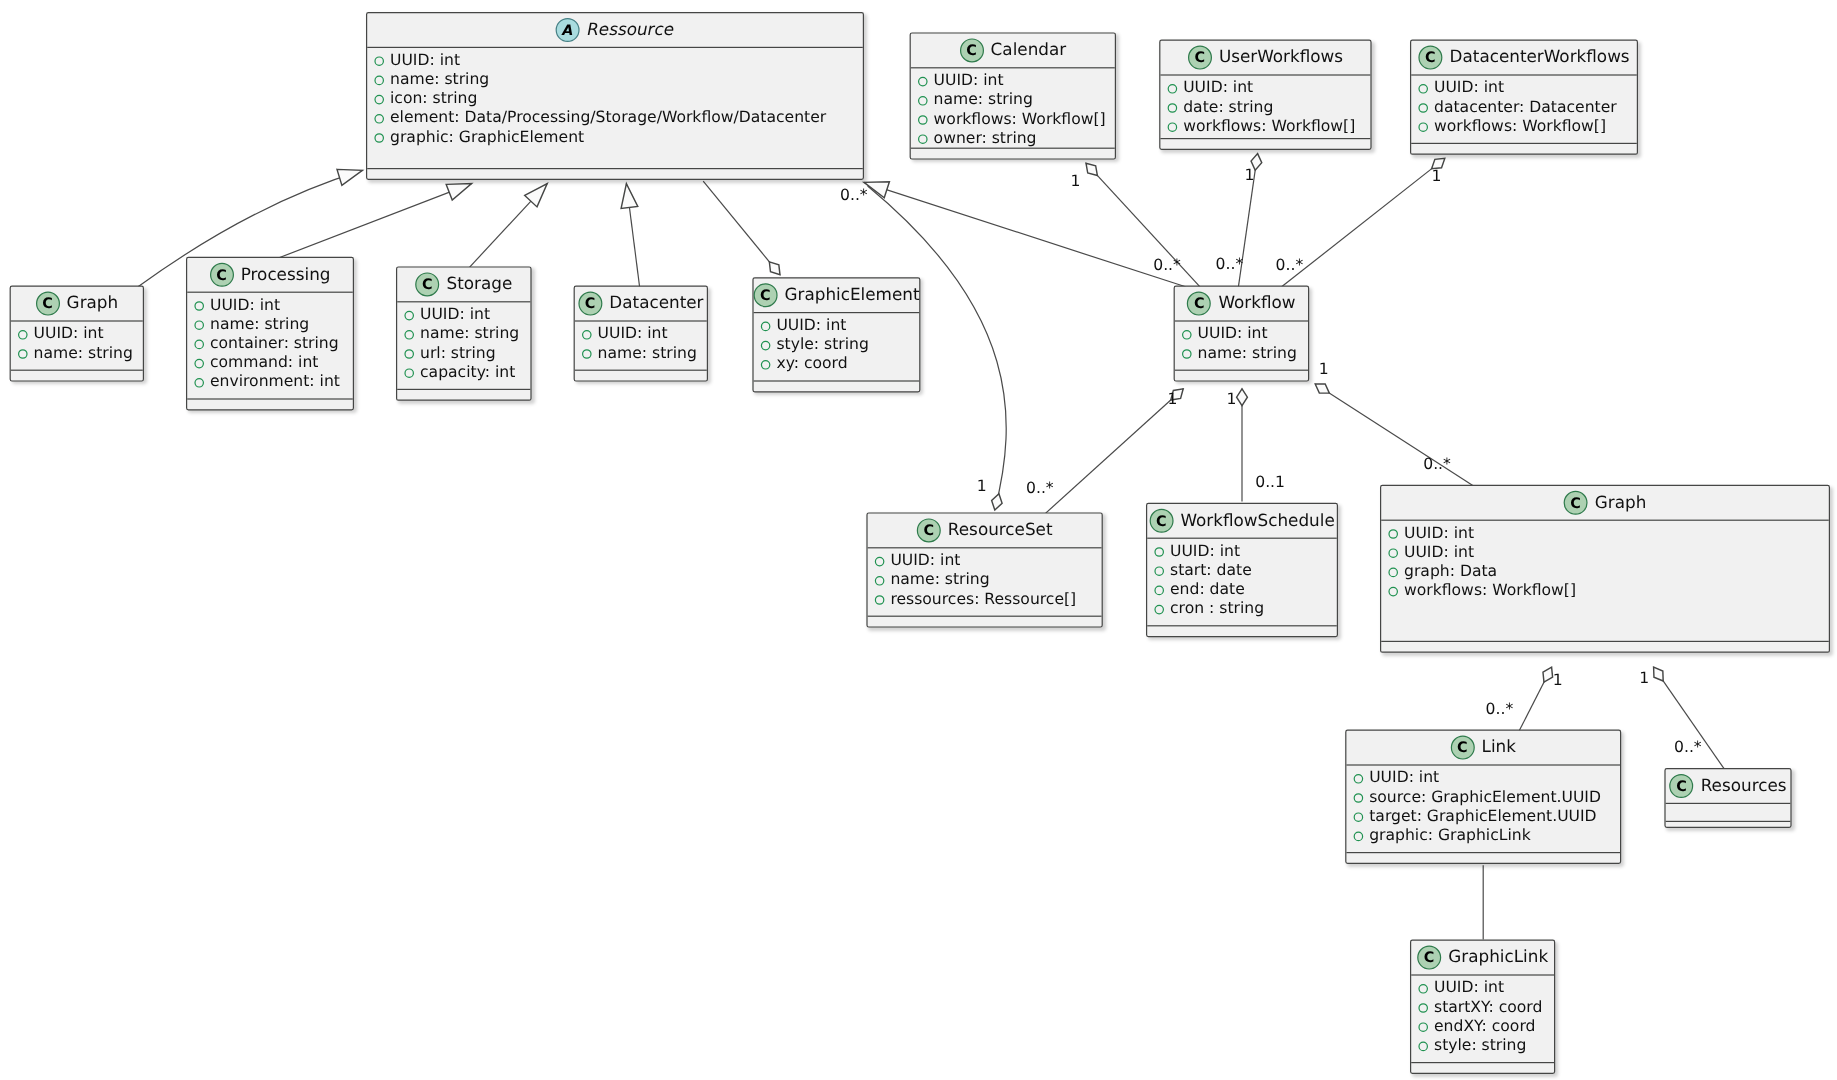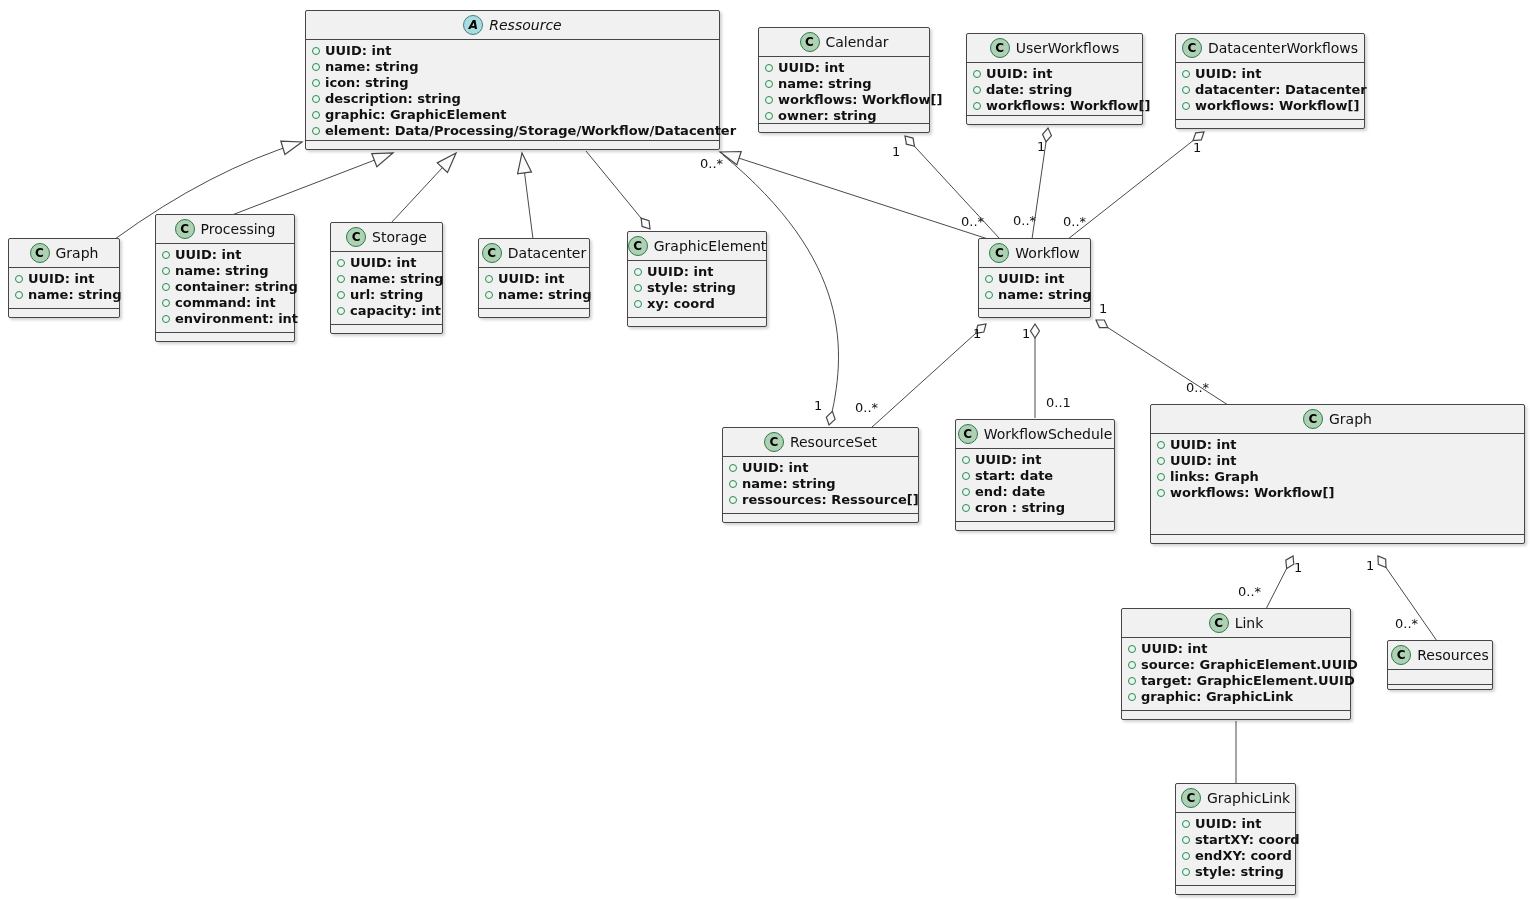--- a/index.html
+++ b/index.html
@@ -12,21 +12,21 @@
   .uml-title{display:flex;align-items:center;justify-content:center;gap:6px;
              padding:3px 8px;min-height:22px;font-size:14px;color:#111;}
   .uml-title.abstract .cls-name{font-style:italic;}
   .circle-icon{width:20px;height:20px;border-radius:50%;display:flex;align-items:center;
                justify-content:center;font-size:12px;font-weight:bold;color:#000;flex:0 0 20px;
                box-sizing:border-box;}
   .circle-c{background:#ADD1B2;border:1px solid #2E7A4B;}
   .circle-a{background:#A9DCDF;border:1px solid #457F84;font-style:italic;}
   .uml-attrs{border-top:1px solid #454645;padding:3px 8px 3px 6px;flex:1 1 auto;min-height:8px;}
   .attr-row{display:flex;align-items:center;gap:5px;line-height:16px;font-size:13px;color:#111;
-            white-space:nowrap;font-weight:bold;}
+            white-space:nowrap;}
   .attr-dot{width:6px;height:6px;border-radius:50%;border:1px solid #1f9150;background:transparent;
             flex:0 0 6px;}
   .uml-methods{border-top:1px solid #454645;height:8px;flex:0 0 8px;}
   .edge-label{position:absolute;font-size:13px;color:#111;white-space:nowrap;line-height:14px;}
 </style>
 </head>
 <body>
 
 <div id="stage">
   <svg id="edges" xmlns="http://www.w3.org/2000/svg">
@@ -71,30 +71,26 @@
           <div class="attr-row">
             <span class="attr-dot"></span>
             <span>name: string</span>
           </div>
           <div class="attr-row">
             <span class="attr-dot"></span>
             <span>icon: string</span>
           </div>
           <div class="attr-row">
             <span class="attr-dot"></span>
-            <span>description: string</span>
+            <span>element: Data/Processing/Storage/Workflow/Datacenter</span>
           </div>
           <div class="attr-row">
             <span class="attr-dot"></span>
             <span>graphic: GraphicElement</span>
           </div>
-          <div class="attr-row">
-            <span class="attr-dot"></span>
-            <span>element: Data/Processing/Storage/Workflow/Datacenter</span>
-          </div>
         </div>
         <div class="uml-methods"></div>
       </div>
       <div class="uml-class" style="left: 758px; top: 27px; width: 172px; height: 106px;">
         <div class="uml-title">
           <span class="circle-icon circle-c">C</span>
           <span class="cls-name">Calendar</span>
         </div>
         <div class="uml-attrs">
           <div class="attr-row">
@@ -339,21 +335,21 @@
           <div class="attr-row">
             <span class="attr-dot"></span>
             <span>UUID: int</span>
           </div>
           <div class="attr-row">
             <span class="attr-dot"></span>
             <span>UUID: int</span>
           </div>
           <div class="attr-row">
             <span class="attr-dot"></span>
-            <span>links: Graph</span>
+            <span>graph: Data</span>
           </div>
           <div class="attr-row">
             <span class="attr-dot"></span>
             <span>workflows: Workflow[]</span>
           </div>
         </div>
         <div class="uml-methods"></div>
       </div>
       <div class="uml-class" style="left: 1121px; top: 608px; width: 230px; height: 112px;">
         <div class="uml-title">

